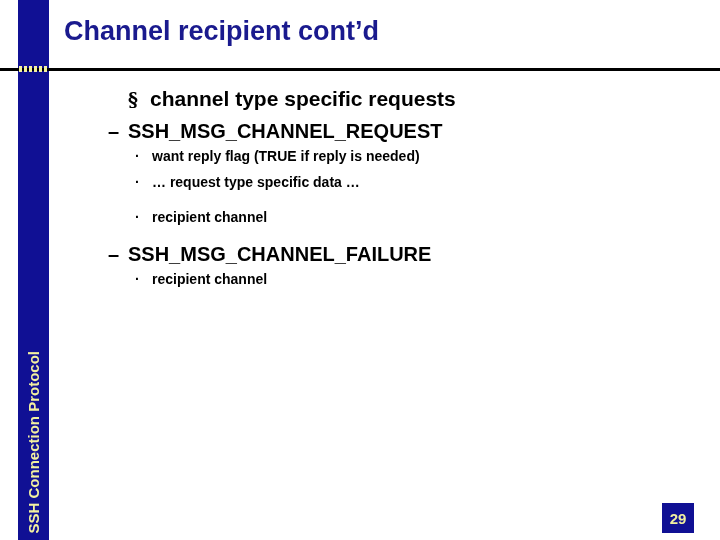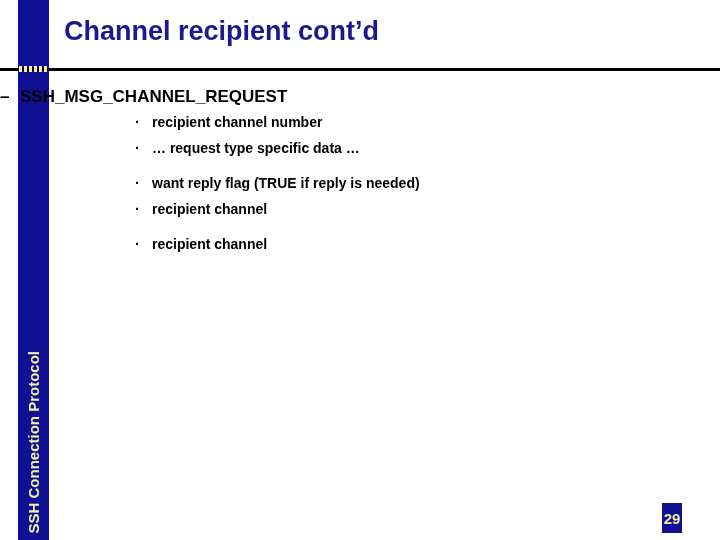--- a/index.html
+++ b/index.html
@@ -109,21 +109,22 @@
     line-height: 30px;
     margin-bottom: 4px;
   }
   .lvl1 .mk {
     display: inline-block;
     width: 22px;
     font-family: "DejaVu Serif", serif;
     font-size: 19px;
   }
   .lvl2 {
-    font-size: 17px;
+    margin-left: 108px;
+    font-size: 20px;
     line-height: 26px;
   }
   .lvl2 .mk {
     display: inline-block;
     width: 20px;
     text-align: left;
   }
   .lvl3 {
     margin-left: 135px;
     font-size: 14px;
@@ -135,21 +136,21 @@
     text-align: left;
     font-size: 14px;
   }
   .gap-after { margin-bottom: 10px; }
 
   
   #page-badge {
     position: absolute;
     left: 662px;
     top: 503px;
-    width: 20px;
+    width: 32px;
     height: 30px;
     background: #101094;
     color: #f2f0a0;
     font-size: 15px;
     font-weight: bold;
     display: flex;
     align-items: center;
     justify-content: center;
   }
 </style>
@@ -170,38 +171,41 @@
     <i></i>
     <i></i>
     <i></i>
     <i></i>
     <i></i>
     <i></i>
   </div>
 
   <div id="body">
 
+    <div class="lvl1">
+      <span class="mk">§</span><span>channel type specific requests</span>
+    </div>
 
     <div class="lvl2">
       <span class="mk">–</span><span>SSH_MSG_CHANNEL_REQUEST</span>
     </div>
     <div class="lvl3">
-      <span class="mk">·</span><span>recipient channel number</span>
+      <span class="mk">·</span><span>want reply flag (TRUE if reply is needed)</span>
     </div>
     <div class="lvl3 gap-after">
       <span class="mk">·</span><span>… request type specific data …</span>
     </div>
-    <div class="lvl3">
-      <span class="mk">·</span><span>want reply flag (TRUE if reply is needed)</span>
-    </div>
 
     <div class="lvl3 gap-after">
       <span class="mk">·</span><span>recipient channel</span>
     </div>
 
+    <div class="lvl2">
+      <span class="mk">–</span><span>SSH_MSG_CHANNEL_FAILURE</span>
+    </div>
     <div class="lvl3">
       <span class="mk">·</span><span>recipient channel</span>
     </div>
 
   </div>
 
   <div id="page-badge">29</div>
 
 </div>
 

